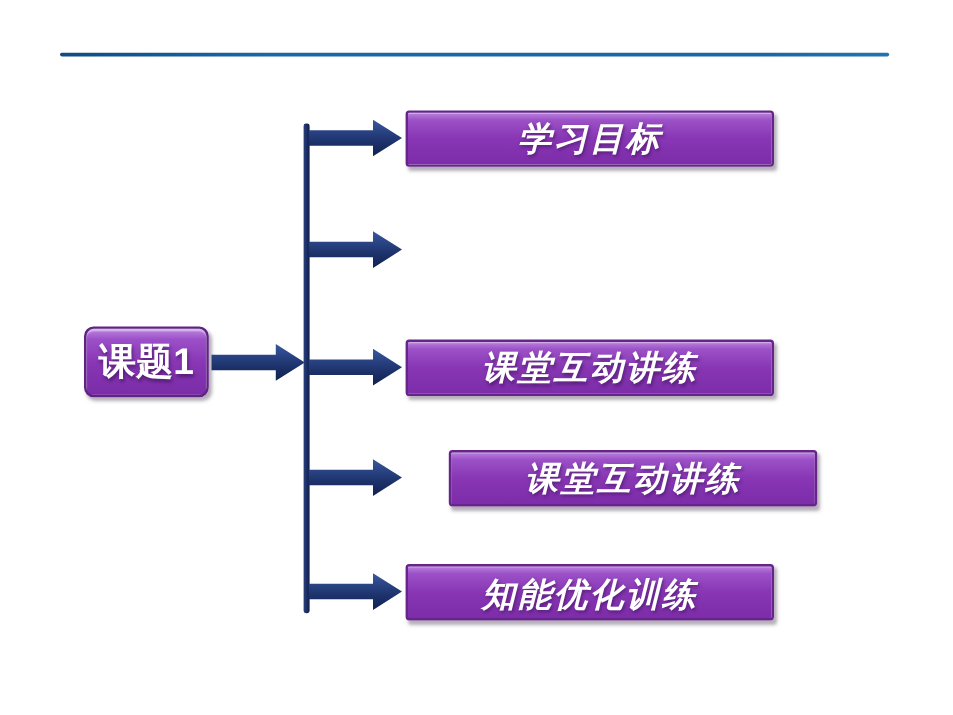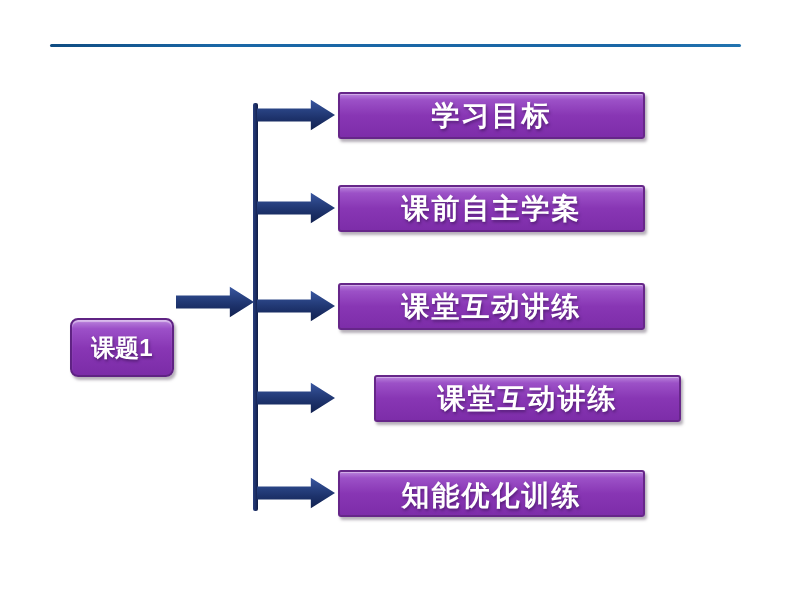--- a/index.html
+++ b/index.html
@@ -44,36 +44,36 @@
     background: linear-gradient(180deg, #b982dc 0%, #9c51c7 14%, #8836b4 50%, #7d2da9 100%);
     border: 2px solid #662689;
     border-radius: 3px;
     box-shadow: 2px 3px 3px rgba(120,110,125,0.55), inset 0 1px 0 rgba(255,255,255,0.35);
     color: #ffffff;
     font-size: 28px;
     font-weight: bold;
     letter-spacing: 2px;
     display: flex; align-items: center; justify-content: center;
     text-shadow: 1px 2px 3px rgba(50,15,75,0.55);
+    font-style: italic;
   }
   
   .topic-box {
     position: absolute;
     left: 70px; top: 272px;
     width: 100px; height: 55px;
     background: linear-gradient(180deg, #bb85de 0%, #9c50c8 16%, #8836b4 52%, #7b2ca7 100%);
     border: 2px solid #5f2383;
     border-radius: 8px;
     box-shadow: 2px 3px 3px rgba(120,110,125,0.55), inset 0 2px 1px rgba(255,255,255,0.45);
     color: #ffffff;
-    font-size: 24px;
+    font-size: 31px;
     font-weight: bold;
     display: flex; align-items: center; justify-content: center;
     text-shadow: 1px 2px 3px rgba(50,15,75,0.6);
-    margin-top: 46px;
   }
 </style>
 </head>
 <body>
 
 <div class="slide">
 
   <div class="top-rule"></div>
 
   <div class="topic-box">
@@ -85,23 +85,20 @@
 
   <div class="arrow" style="left:257px; top:98px;"></div>
   <div class="arrow" style="left:257px; top:191px;"></div>
   <div class="arrow" style="left:257px; top:289px;"></div>
   <div class="arrow" style="left:257px; top:381px;"></div>
   <div class="arrow" style="left:257px; top:476px;"></div>
 
   <div class="item-box" style="top:92px;">
     <span>学习目标</span>
   </div>
-  <div class="item-box" style="top:185px;">
-    <span>课前自主学案</span>
-  </div>
   <div class="item-box" style="top:283px;">
     <span>课堂互动讲练</span>
   </div>
   <div class="item-box" style="top:375px;margin-left:36px;">
     <span>课堂互动讲练</span>
   </div>
   <div class="item-box" style="top:470px;align-items:flex-end;">
     <span>知能优化训练</span>
   </div>
 

